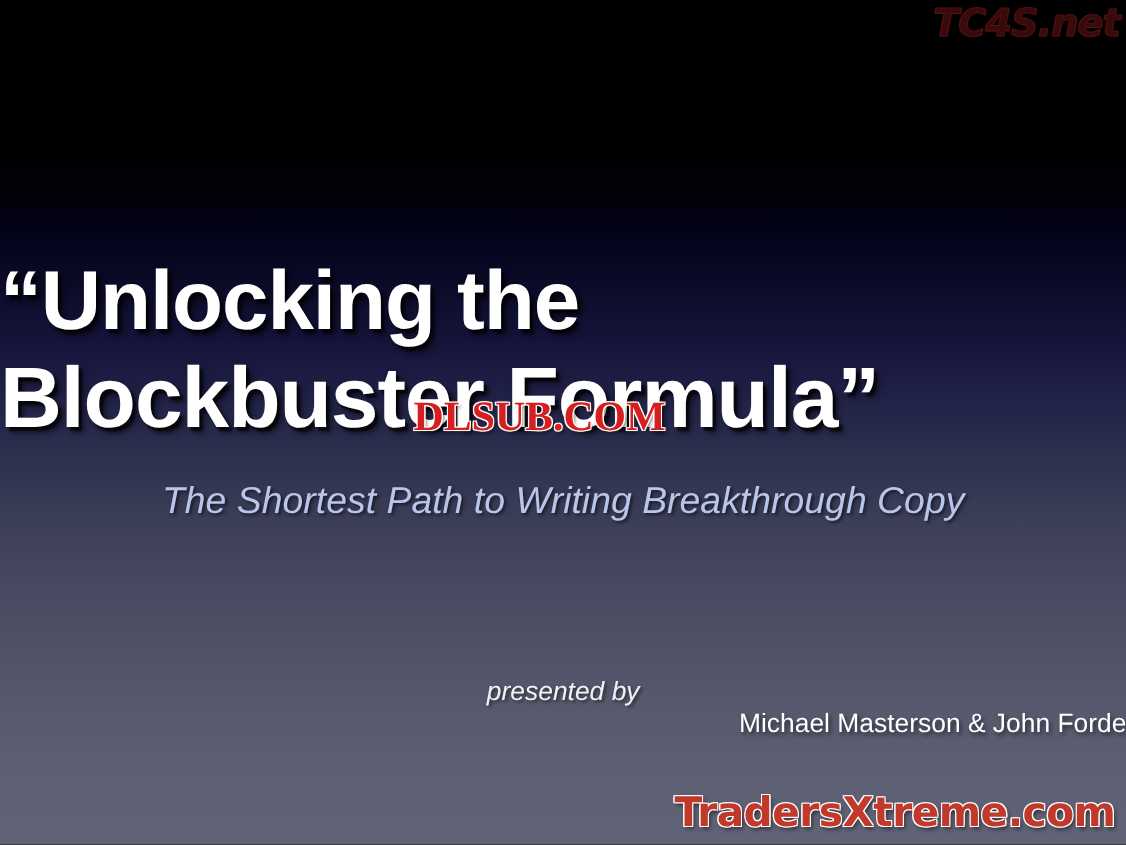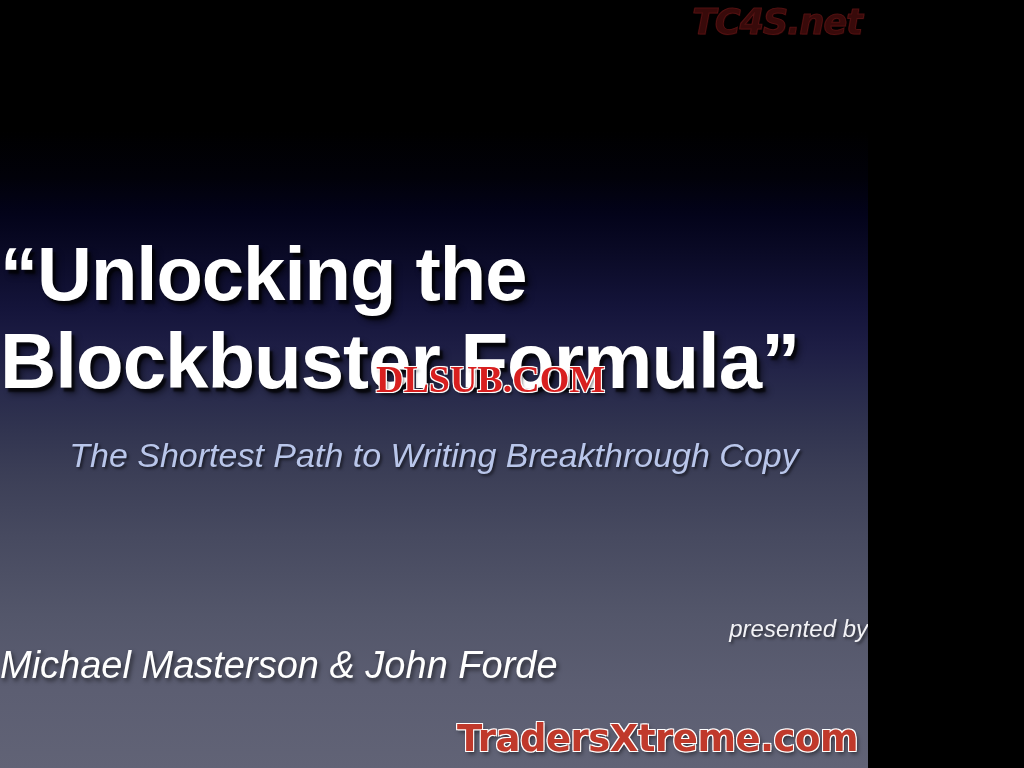--- a/index.html
+++ b/index.html
@@ -6,21 +6,21 @@
     margin: 0;
     padding: 0;
     background: #000;
   }
   body {
     font-family: "Liberation Sans", sans-serif;
   }
 
   #slide {
     position: relative;
-    width: 868px;
+    width: 1024px;
     height: 768px;
     overflow: hidden;
     background:
       linear-gradient(
         to bottom,
         #000000 0%,
         #000000 17%,
         #010109 23%,
         #03031a 28%,
         #0a0a26 33%,
@@ -125,44 +125,43 @@
     white-space: nowrap;
     user-select: none;
   }
 
   
   #presented-by {
     position: absolute;
     left: 0;
     right: 0;
     top: 615px;
-    text-align: right;
+    text-align: center;
     color: #f2f2f6;
     font-family: "Liberation Sans", sans-serif;
     font-style: italic;
     font-weight: 400;
     font-size: 24px;
     white-space: nowrap;
     text-shadow: 2px 2px 3px rgba(0, 0, 0, 0.5);
   }
 
   #presenters {
     position: absolute;
     left: 0;
     right: 0;
     top: 644px;
-    text-align: left;
+    text-align: right;
     color: #ffffff;
     font-family: "Liberation Sans", sans-serif;
     font-weight: 400;
-    font-size: 38px;
+    font-size: 24px;
     letter-spacing: 0px;
     white-space: nowrap;
     text-shadow: 2px 3px 4px rgba(0, 0, 0, 0.55);
-    font-style: italic;
   }
 
   
   #wm-bottom {
     position: absolute;
     bottom: 8px;
     right: 10px;
     font-family: "DejaVu Sans", sans-serif;
     font-weight: 700;
     font-size: 37px;

